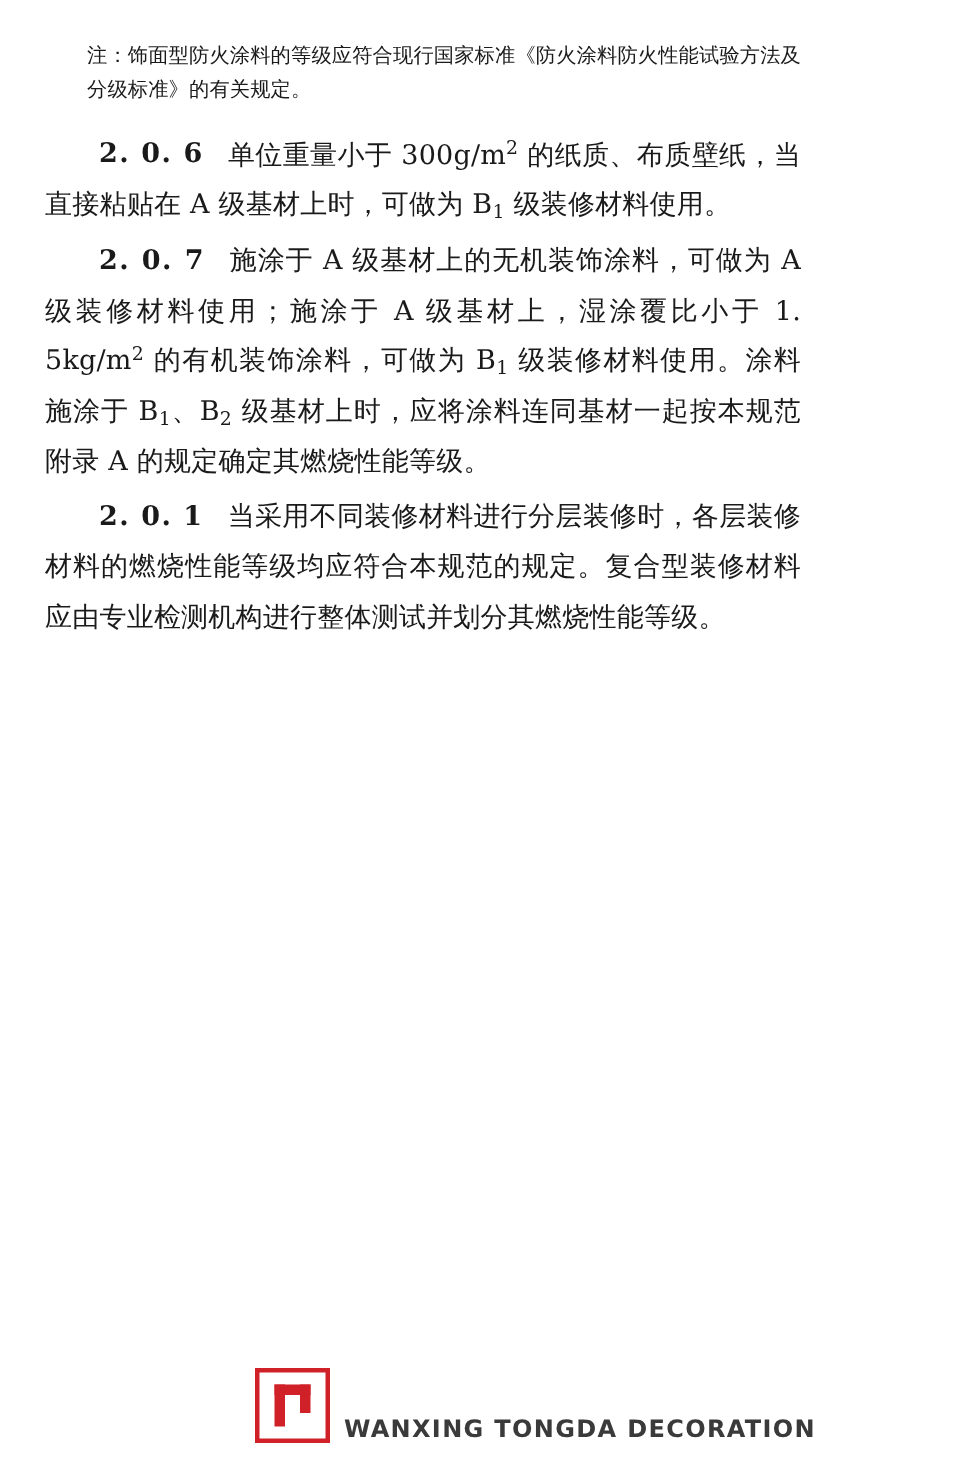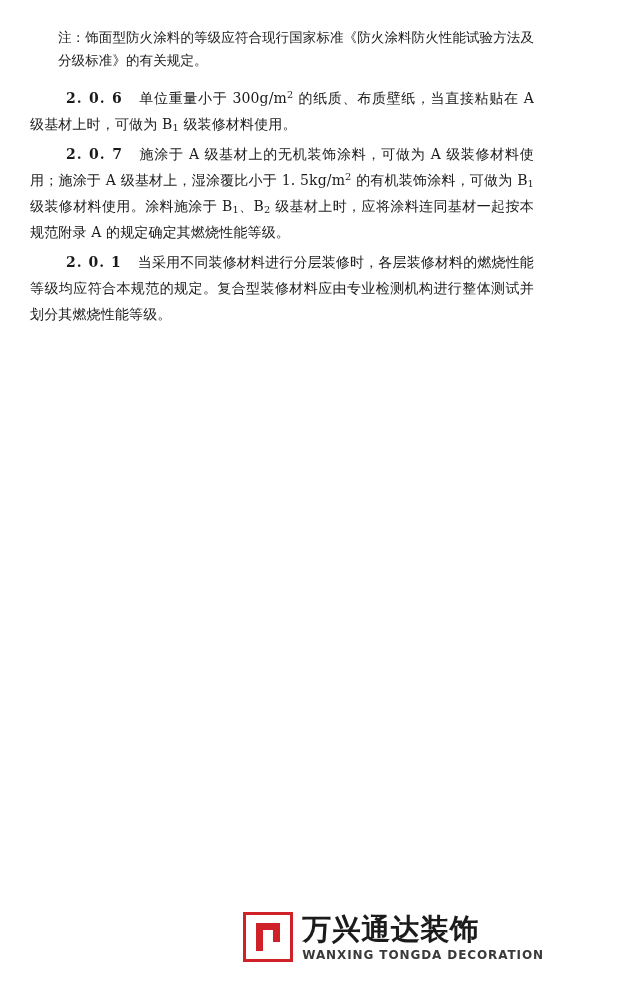--- a/index.html
+++ b/index.html
@@ -26,21 +26,21 @@
     font-family: "DejaVu Sans", "Liberation Sans", sans-serif;
     font-size: 13.5px;
     line-height: 1.72;
     text-align: justify;
     text-justify: inter-ideograph;
     margin: 0 0 14px 0;
     padding-left: 28px;
     letter-spacing: 0.1px;
   }
   .para {
-    font-size: 14px;
+    font-size: 18px;
     line-height: 1.85;
     text-align: justify;
     text-justify: inter-ideograph;
     margin: 0 0 4px 0;
     letter-spacing: 0.15px;
   }
   .para .indent {
     display: inline-block;
     width: 36px;
   }
@@ -118,21 +118,21 @@
   .logo-cn {
     font-family: "DejaVu Sans", "Liberation Sans", sans-serif;
     font-weight: bold;
     font-size: 29px;
     line-height: 1.08;
     color: #1b1b1b;
     letter-spacing: 0.5px;
   }
   .logo-en {
     font-family: "DejaVu Sans", "Liberation Sans", sans-serif;
-    font-size: 12px;
+    font-size: 16px;
     font-weight: bold;
     color: #3a3a3a;
     letter-spacing: 0.9px;
     margin-top: 3px;
   }
 </style>
 </head>
 <body>
 
 <div class="page">
@@ -148,18 +148,17 @@
     </div>
 
   <div class="logo">
     <div class="logo-mark">
       <span class="frame"></span>
       <span class="bar-h"></span>
       <span class="bar-v"></span>
       <span class="bar-v2"></span>
     </div>
     <div class="logo-text">
-      <div class="logo-cn">万兴通达装饰</div>
       <div class="logo-en">WANXING TONGDA DECORATION</div>
     </div>
   </div>
 
 </div>
 
 </body></html>

